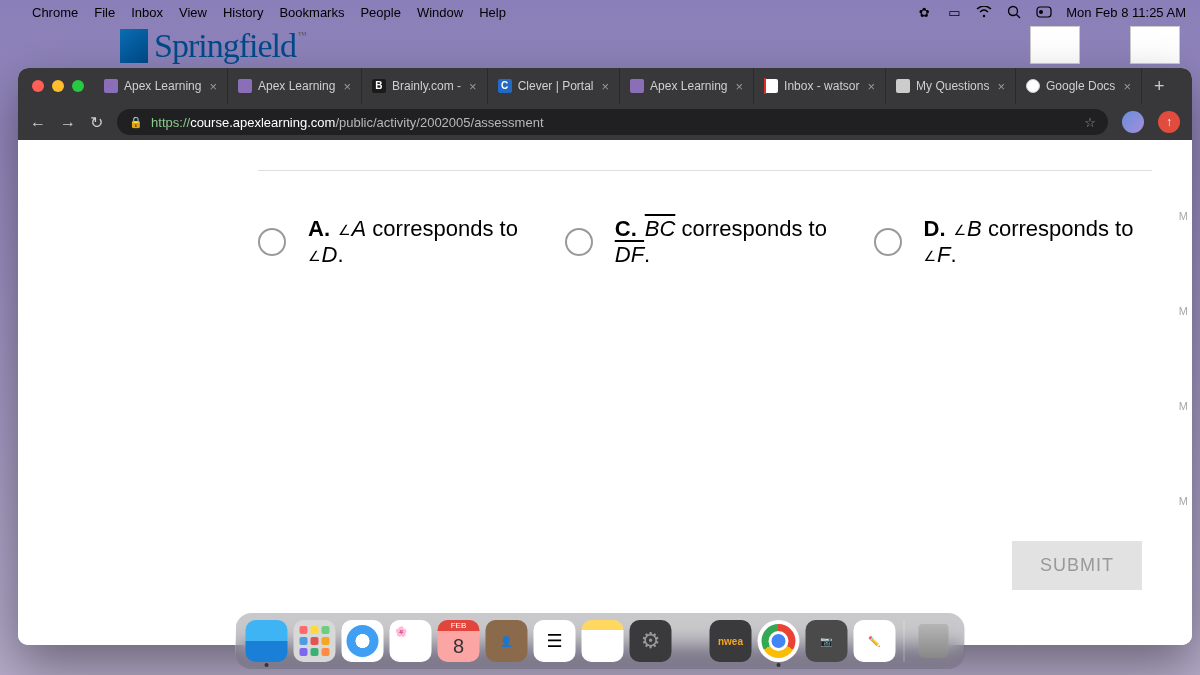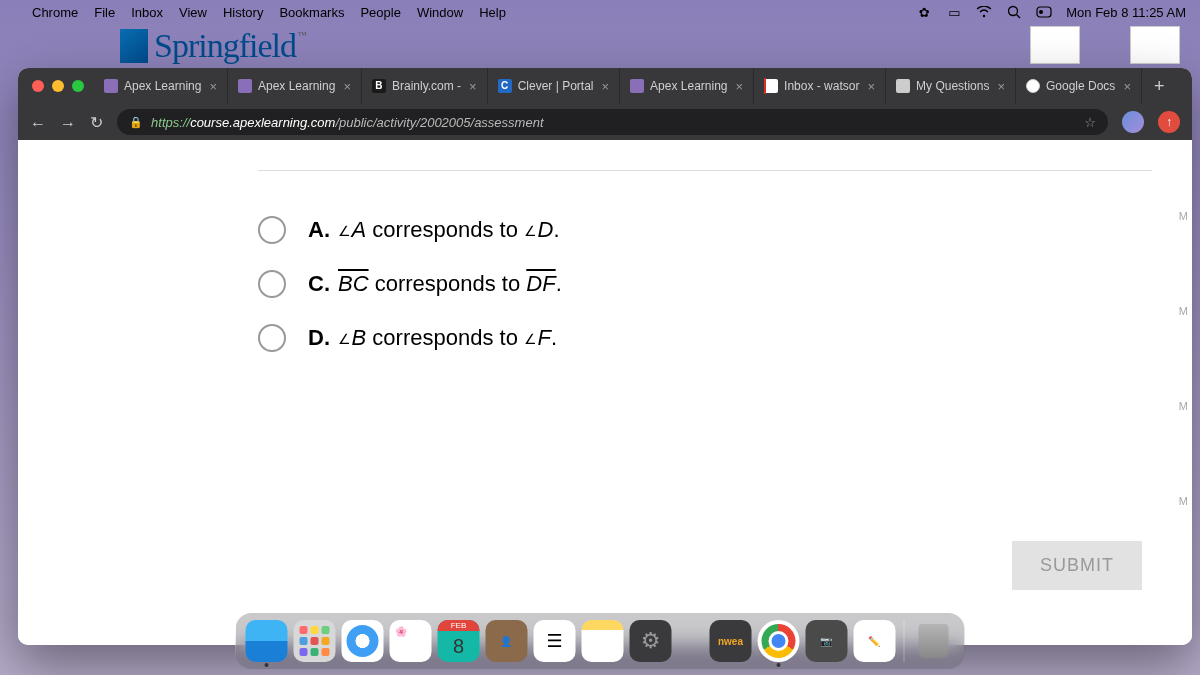--- a/index.html
+++ b/index.html
@@ -106,41 +106,41 @@
   background: #202022;
   border-radius: 13px;
   display: flex;
   align-items: center;
   padding: 0 12px;
   gap: 8px;
   color: #6db056;
   font-size: 13px;
 }
 .urlbox .lock { color: #ccc; font-size: 11px; }
-.urlbox .url-text { color: #b8b8b8; font-style: italic; }
+.urlbox .url-text { color: #b8b8b8; }
 .urlbox .url-text .host { color: #fff; }
 .star { color: #999; margin-left: auto; }
 .profile { width: 22px; height: 22px; border-radius: 50%; background: linear-gradient(135deg,#6a8edb,#a48edb); }
 .ext { width: 22px; height: 22px; border-radius: 50%; background: #e24c3e; display:flex;align-items:center;justify-content:center;color:#fff;font-size:12px;}
 
 
 .page {
   position: absolute;
   top: 72px; left: 0; right: 0; bottom: 0;
   background: #fff;
   padding: 30px 40px 20px 40px;
   overflow: hidden;
 }
 .page-inner {
   max-width: 900px;
   margin-left: 200px;
   border-top: 1px solid #ddd;
   padding-top: 45px;
 }
-.options { display: flex; flex-direction: column; gap: 26px; }
+.options { display: flex; flex-direction: row; gap: 26px; }
 .option {
   display: flex;
   align-items: center;
   gap: 22px;
   cursor: pointer;
 }
 .radio {
   width: 28px; height: 28px;
   border: 2px solid #999;
   border-radius: 50%;
@@ -192,21 +192,21 @@
   align-items: center;
   justify-content: center;
   font-size: 10px;
   cursor: pointer;
   position: relative;
 }
 .dock-item.finder { background: linear-gradient(180deg,#3eb4f5 50%,#1a7fd6 50%); }
 .dock-item.launchpad { background: #d8d8d8; }
 .dock-item.safari { background: #fff; border-radius: 10px; }
 .dock-item.photos { background: #fff; }
-.dock-item.calendar { background: #14b8a6; display:flex; flex-direction:column; padding:0; }
+.dock-item.calendar { background: #fca5a5; display:flex; flex-direction:column; padding:0; }
 .dock-item.calendar .cal-top { background:#e2453c; color:#fff; font-size:8px; width:100%; text-align:center; border-radius: 10px 10px 0 0; padding:1px 0;}
 .dock-item.calendar .cal-day { font-size:20px; color:#333; flex:1; display:flex;align-items:center;justify-content:center;}
 .dock-item.contacts { background: #8a6a4a; }
 .dock-item.reminders { background: #fff; }
 .dock-item.notes { background: #fff; }
 .dock-item.settings { background: #3a3a3c; color:#999; font-size:22px;}
 .dock-item.nwea { background: #3a3a3c; color:#f5a623; font-size:10px; font-weight:600;margin-left:32px;}
 .dock-item.chrome { background: #fff; border-radius:50%; }
 .dock-item.remote { background: #4a4a4a; }
 .dock-item.textedit { background: #fff; }

